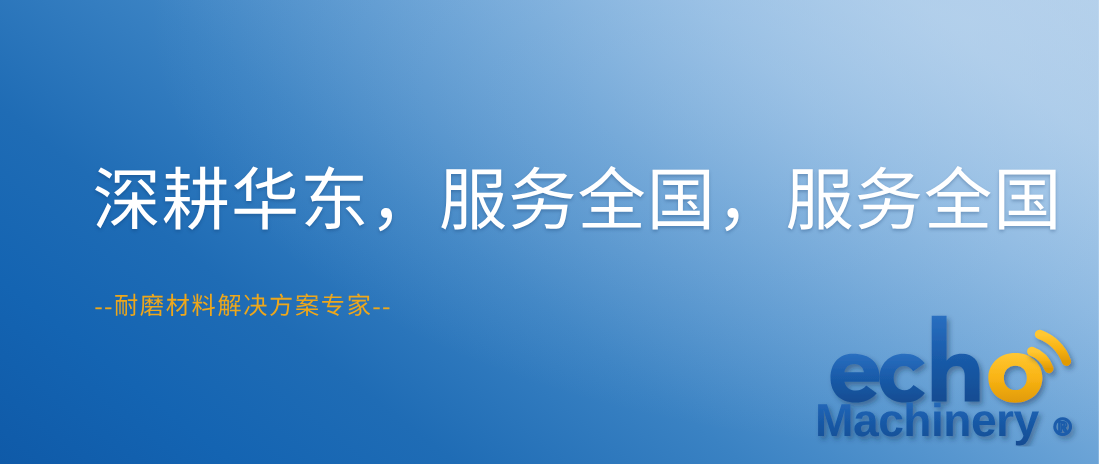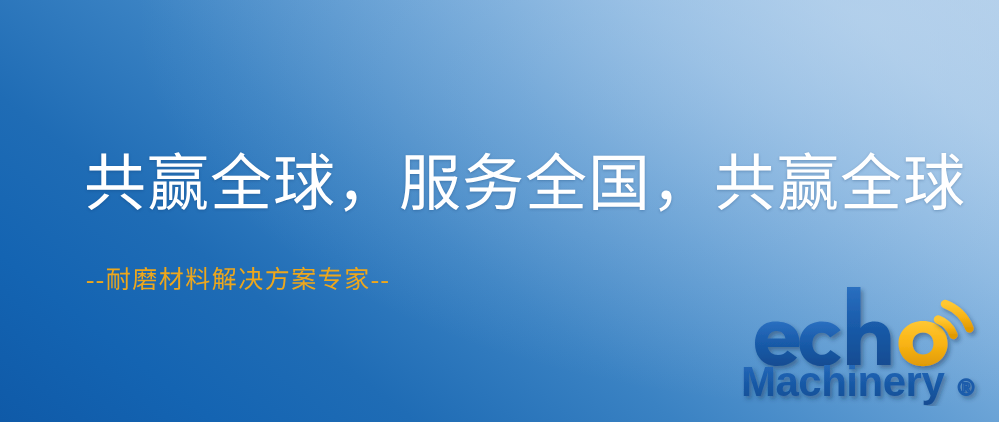--- a/index.html
+++ b/index.html
@@ -54,41 +54,41 @@
     white-space: nowrap;
     text-shadow: 0 1px 3px rgba(10,48,92,0.28);
   }
 
   
   #subtitle {
     left: 86px;
     top: 265px;
     color: #eda71c;
     font-family: "Liberation Serif", "DejaVu Serif", serif;
-    font-size: 25px;
+    font-size: 22px;
     line-height: 1.2;
     letter-spacing: 1.5px;
     white-space: nowrap;
   }
 
   
   #logo {
     right: 8px;
     bottom: 16px;
     width: 252px;
     height: 135px;
   }
   #logo svg { display: block; width: 100%; height: 100%; }
 </style>
 </head>
 <body>
 
 <div id="banner">
 
-  <div class="layer" id="headline">共赢全球，服务全国，共赢全球</div>
+  <div class="layer" id="headline">深耕华东，服务全国，服务全国</div>
 
   <div class="layer" id="subtitle">--耐磨材料解决方案专家--</div>
 
   <div class="layer" id="logo">
     <svg viewBox="0 0 252 135" xmlns="http://www.w3.org/2000/svg" aria-hidden="true">
 
       <defs>
 
         <linearGradient id="blueGrad" x1="0" y1="0" x2="0" y2="1">
           <stop offset="0%" stop-color="#2a6fc0"></stop>

